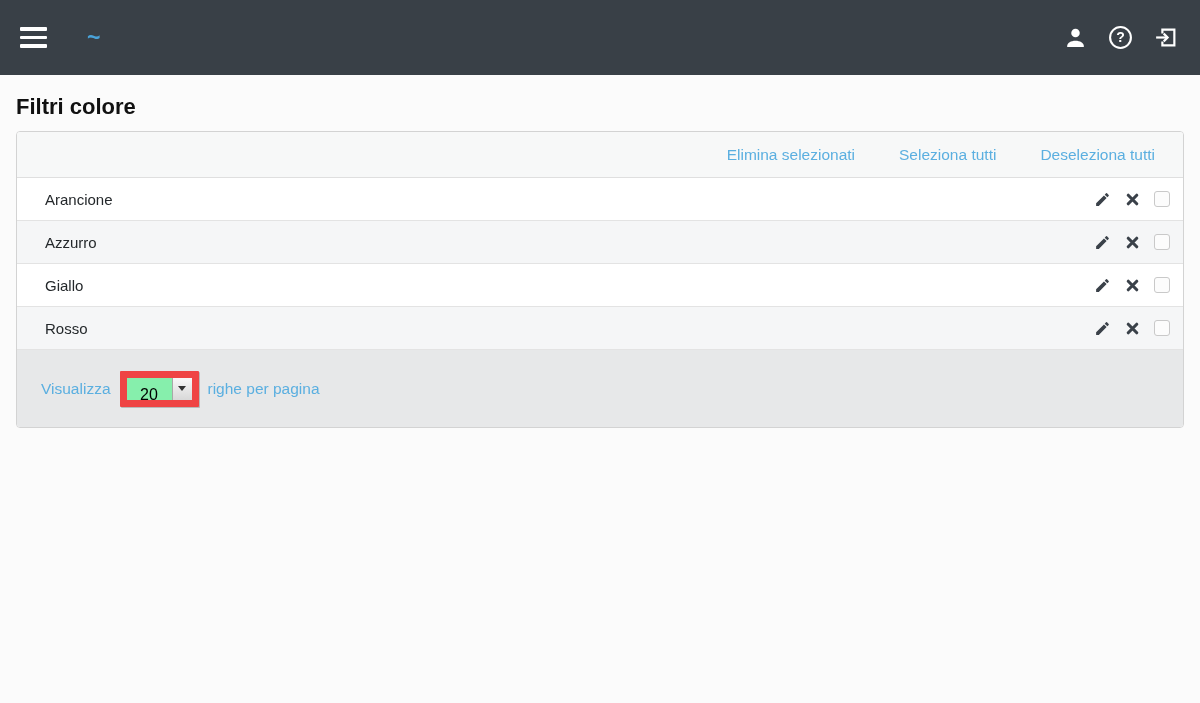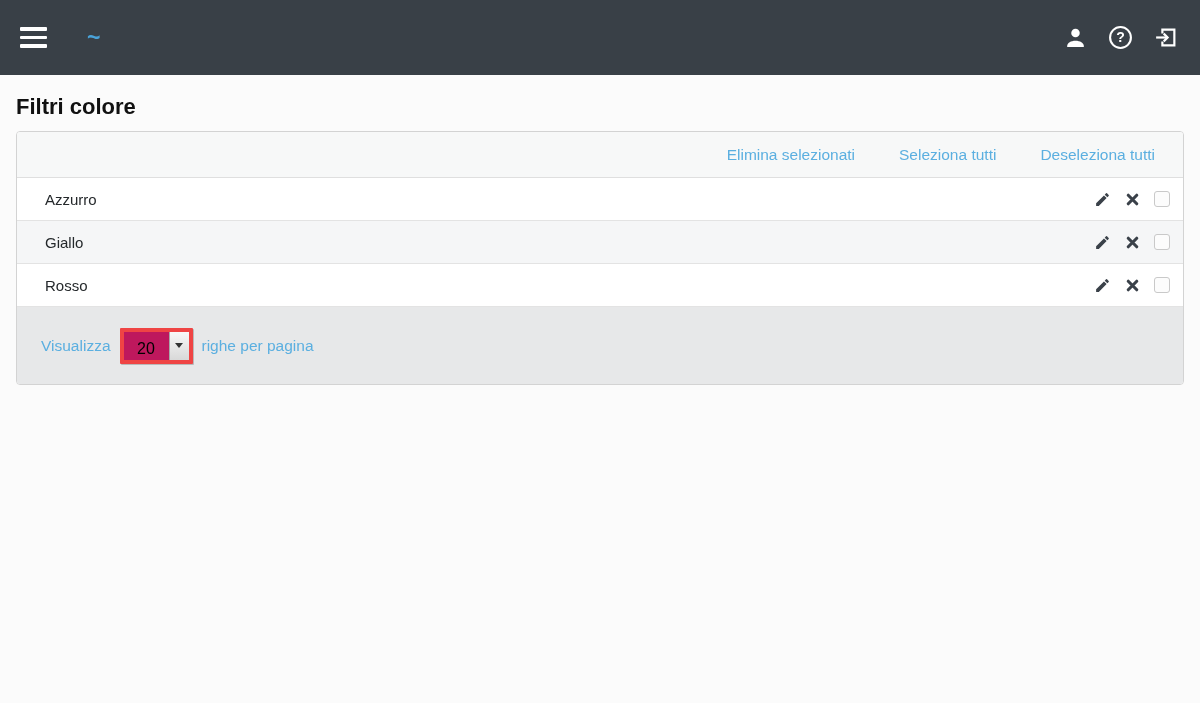--- a/index.html
+++ b/index.html
@@ -164,23 +164,23 @@
     height: 77px;
     display: flex;
     align-items: center;
     gap: 9px;
     padding: 0 24px;
   }
   .blue-label { color: #5bafe0; font-size: 15.5px; }
   .select {
     display: flex;
     height: 36px;
-    border: 4px solid #ef4444;
+    border: 7px solid #ef4444;
     border-radius: 1px;
-    background: #be185d;
+    background: #86efac;
     box-shadow: 1px 1px 0 #b9b9b9;
     cursor: pointer;
     justify-content: flex-end;
   }
   .select-val {
     width: 45px;
     text-align: center;
     line-height: 34px;
     font-size: 16px;
     color: #000;
@@ -239,20 +239,36 @@
   <section class="panel">
 
 
     <div class="action-row">
       <a>Elimina selezionati</a>
       <a>Seleziona tutti</a>
       <a>Deseleziona tutti</a>
     </div>
 
     <div id="rows">
+      <div class="row">
+        <span class="row-label">Arancione</span>
+        <span class="row-actions">
+          <span class="icon-btn">
+            <svg viewBox="0 0 24 24" fill="#3a4149">
+              <path d="M3 17.25V21h3.75L17.81 9.94l-3.75-3.75L3 17.25zM20.71 7.04c.39-.39.39-1.02 0-1.41l-2.34-2.34a.9959.9959 0 0 0-1.41 0l-1.83 1.83 3.75 3.75 1.83-1.83z"></path>
+            </svg>
+          </span>
+          <span class="icon-btn">
+            <svg viewBox="0 0 24 24" stroke="#3a4149" stroke-width="4.4" stroke-linecap="round">
+              <path d="M6 6l12 12M18 6L6 18"></path>
+            </svg>
+          </span>
+          <span class="checkbox"></span>
+        </span>
+      </div>
 
       <div class="row">
         <span class="row-label">Azzurro</span>
         <span class="row-actions">
           <span class="icon-btn">
             <svg viewBox="0 0 24 24" fill="#3a4149">
               <path d="M3 17.25V21h3.75L17.81 9.94l-3.75-3.75L3 17.25zM20.71 7.04c.39-.39.39-1.02 0-1.41l-2.34-2.34a.9959.9959 0 0 0-1.41 0l-1.83 1.83 3.75 3.75 1.83-1.83z"></path>
             </svg>
           </span>
           <span class="icon-btn">

